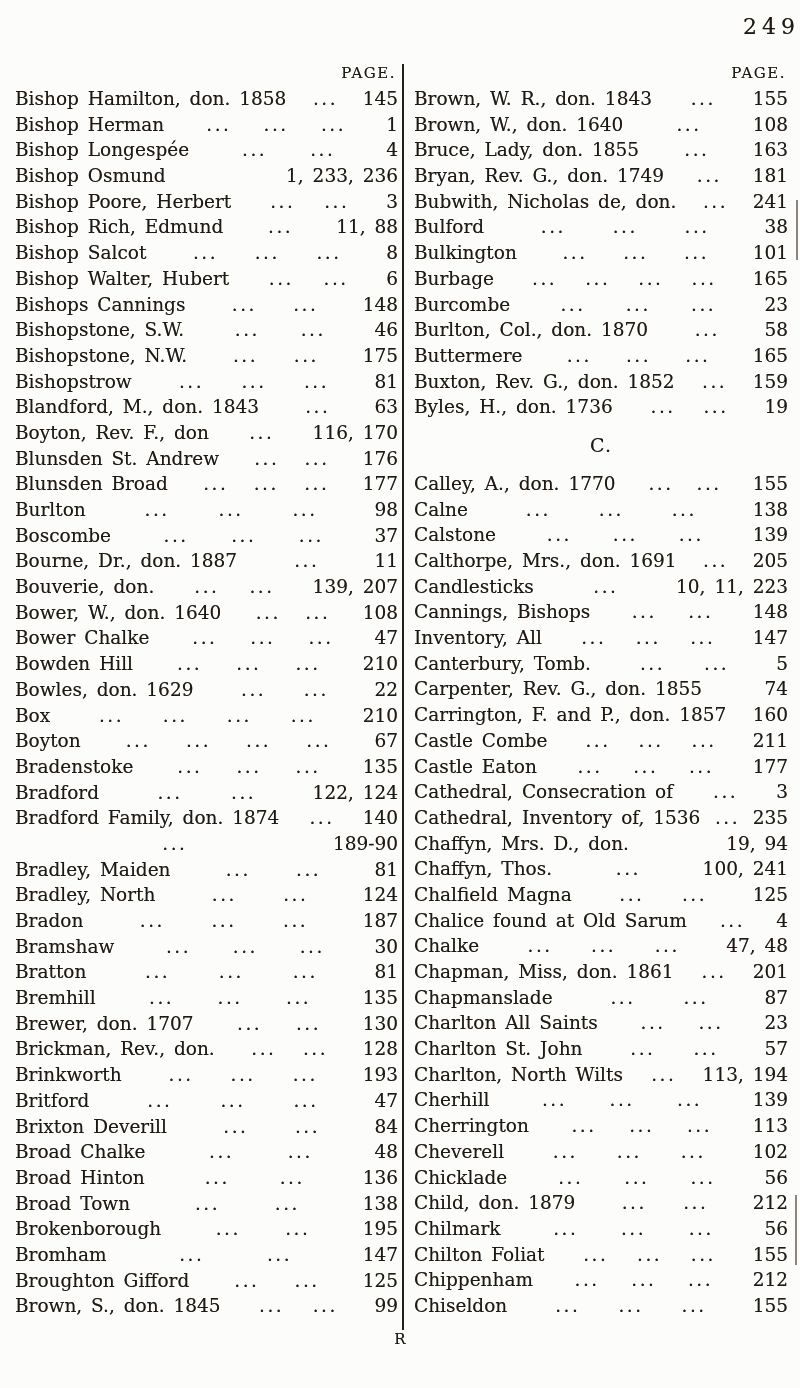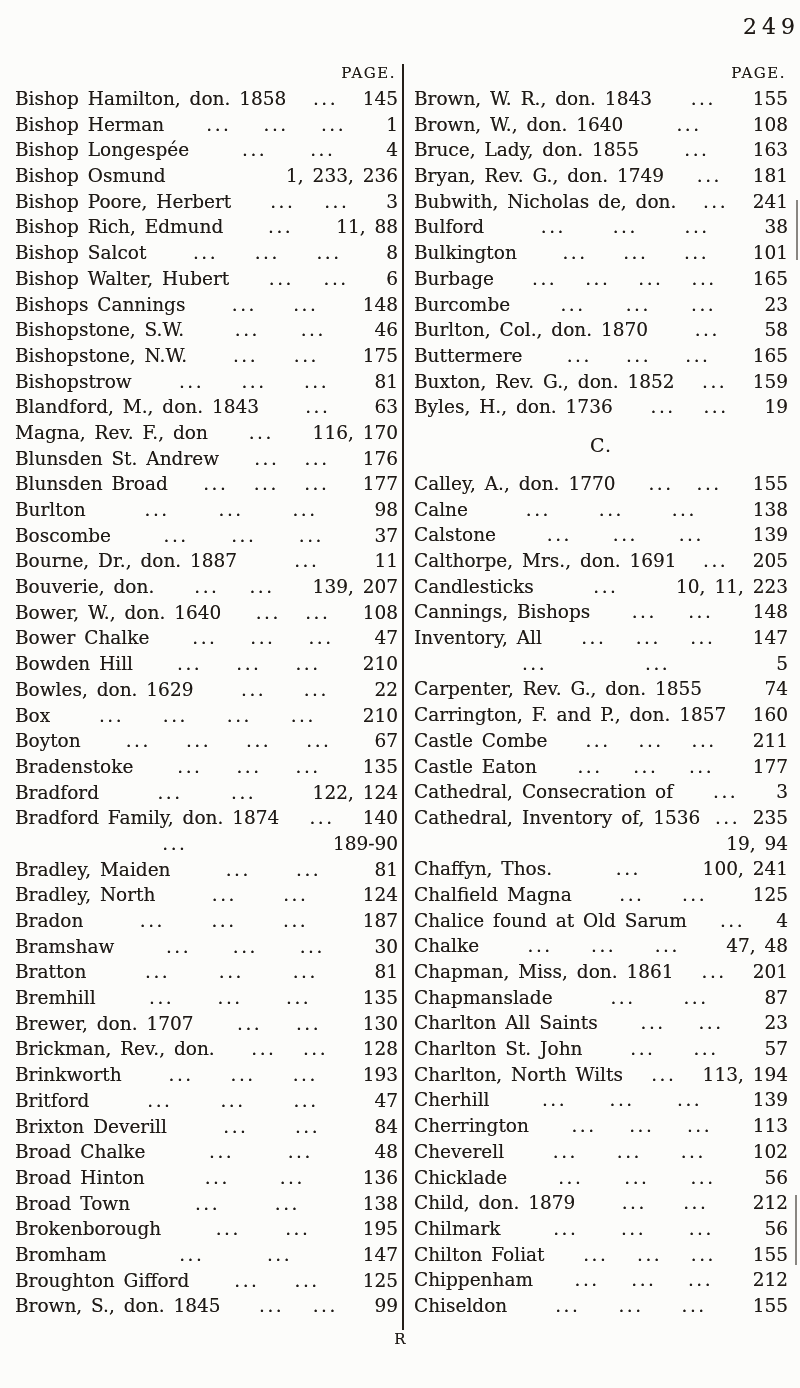--- a/index.html
+++ b/index.html
@@ -202,21 +202,21 @@
           <span class="pageno">81</span>
         </div>
         <div class="row">
           <span class="name">Blandford, M., don. 1843</span>
           <span class="leaders">
             <span class="dotgroup">...</span>
           </span>
           <span class="pageno">63</span>
         </div>
         <div class="row">
-          <span class="name">Magna, Rev. F., don</span>
+          <span class="name">Boyton, Rev. F., don</span>
           <span class="leaders">
             <span class="dotgroup">...</span>
           </span>
           <span class="pageno">116, 170</span>
         </div>
         <div class="row">
           <span class="name">Blunsden St. Andrew</span>
           <span class="leaders">
             <span class="dotgroup">...</span>
             <span class="dotgroup">...</span>
@@ -662,20 +662,21 @@
         <div class="row">
           <span class="name">Inventory, All</span>
           <span class="leaders">
             <span class="dotgroup">...</span>
             <span class="dotgroup">...</span>
             <span class="dotgroup">...</span>
           </span>
           <span class="pageno">147</span>
         </div>
         <div class="row">
+          <span class="name">Canterbury, Tomb.</span>
           <span class="leaders">
             <span class="dotgroup">...</span>
             <span class="dotgroup">...</span>
           </span>
           <span class="pageno">5</span>
         </div>
         <div class="row">
           <span class="name">Carpenter, Rev. G., don. 1855</span>
           <span class="leaders"></span>
           <span class="pageno">74</span>
@@ -711,20 +712,21 @@
           <span class="pageno">3</span>
         </div>
         <div class="row">
           <span class="name">Cathedral, Inventory of, 1536</span>
           <span class="leaders">
             <span class="dotgroup">...</span>
           </span>
           <span class="pageno">235</span>
         </div>
         <div class="row">
+          <span class="name">Chaffyn, Mrs. D., don.</span>
           <span class="leaders"></span>
           <span class="pageno">19, 94</span>
         </div>
         <div class="row">
           <span class="name">Chaffyn, Thos.</span>
           <span class="leaders">
             <span class="dotgroup">...</span>
           </span>
           <span class="pageno">100, 241</span>
         </div>

